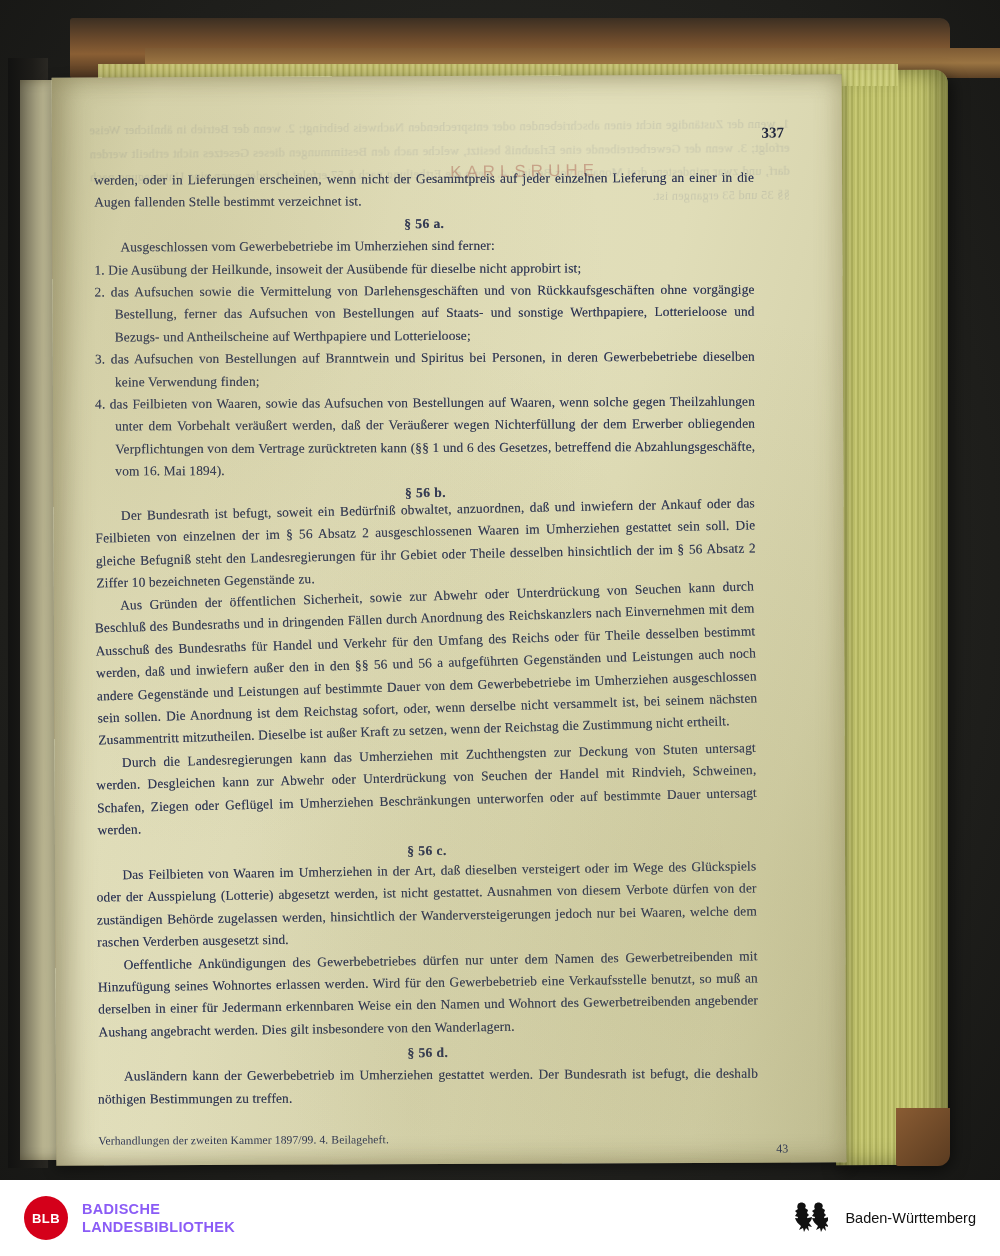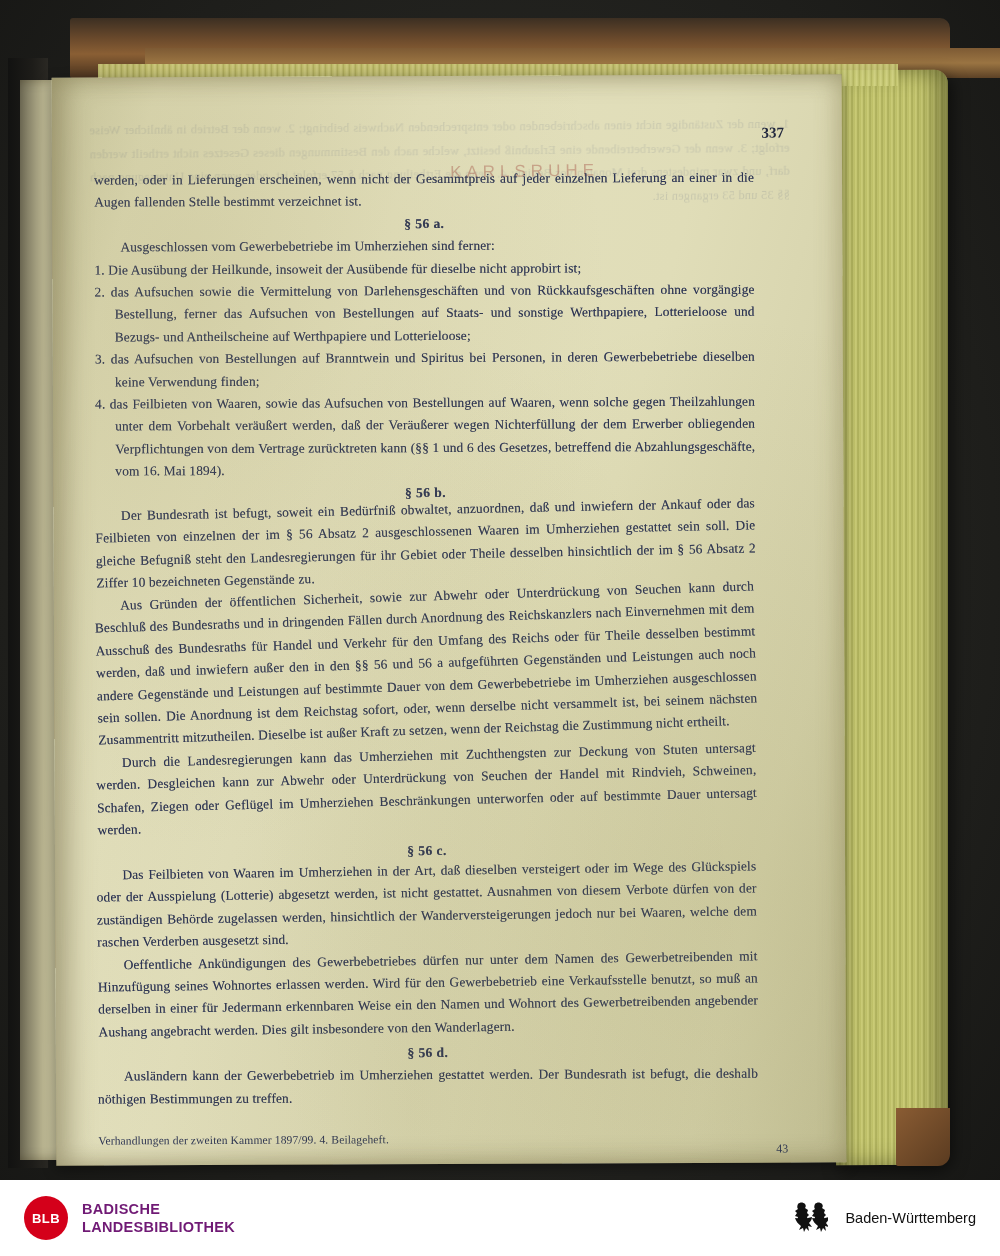--- a/index.html
+++ b/index.html
@@ -221,21 +221,21 @@
     font-weight: bold;
     font-size: 13px;
     display: flex; align-items: center; justify-content: center;
     letter-spacing: .5px;
   }
   .blb-text {
     font-family: "Liberation Sans", sans-serif;
     font-weight: bold;
     font-size: 14.5px;
     line-height: 18px;
-    color: #701a75;
+    color: #8b5cf6;
     letter-spacing: .3px;
   }
   .bw {
     display: flex; align-items: center; gap: 17px;
   }
   .bw-label {
     font-family: "Liberation Sans", sans-serif;
     font-size: 14.5px;
     color: #111;
   }

